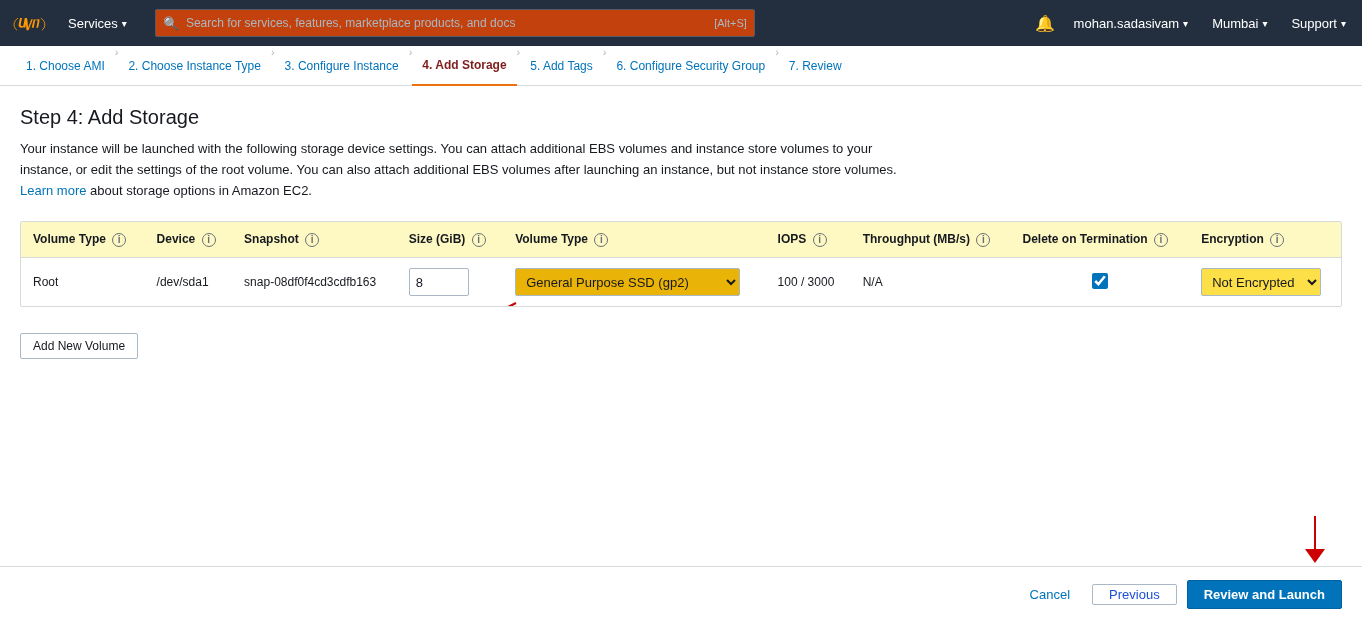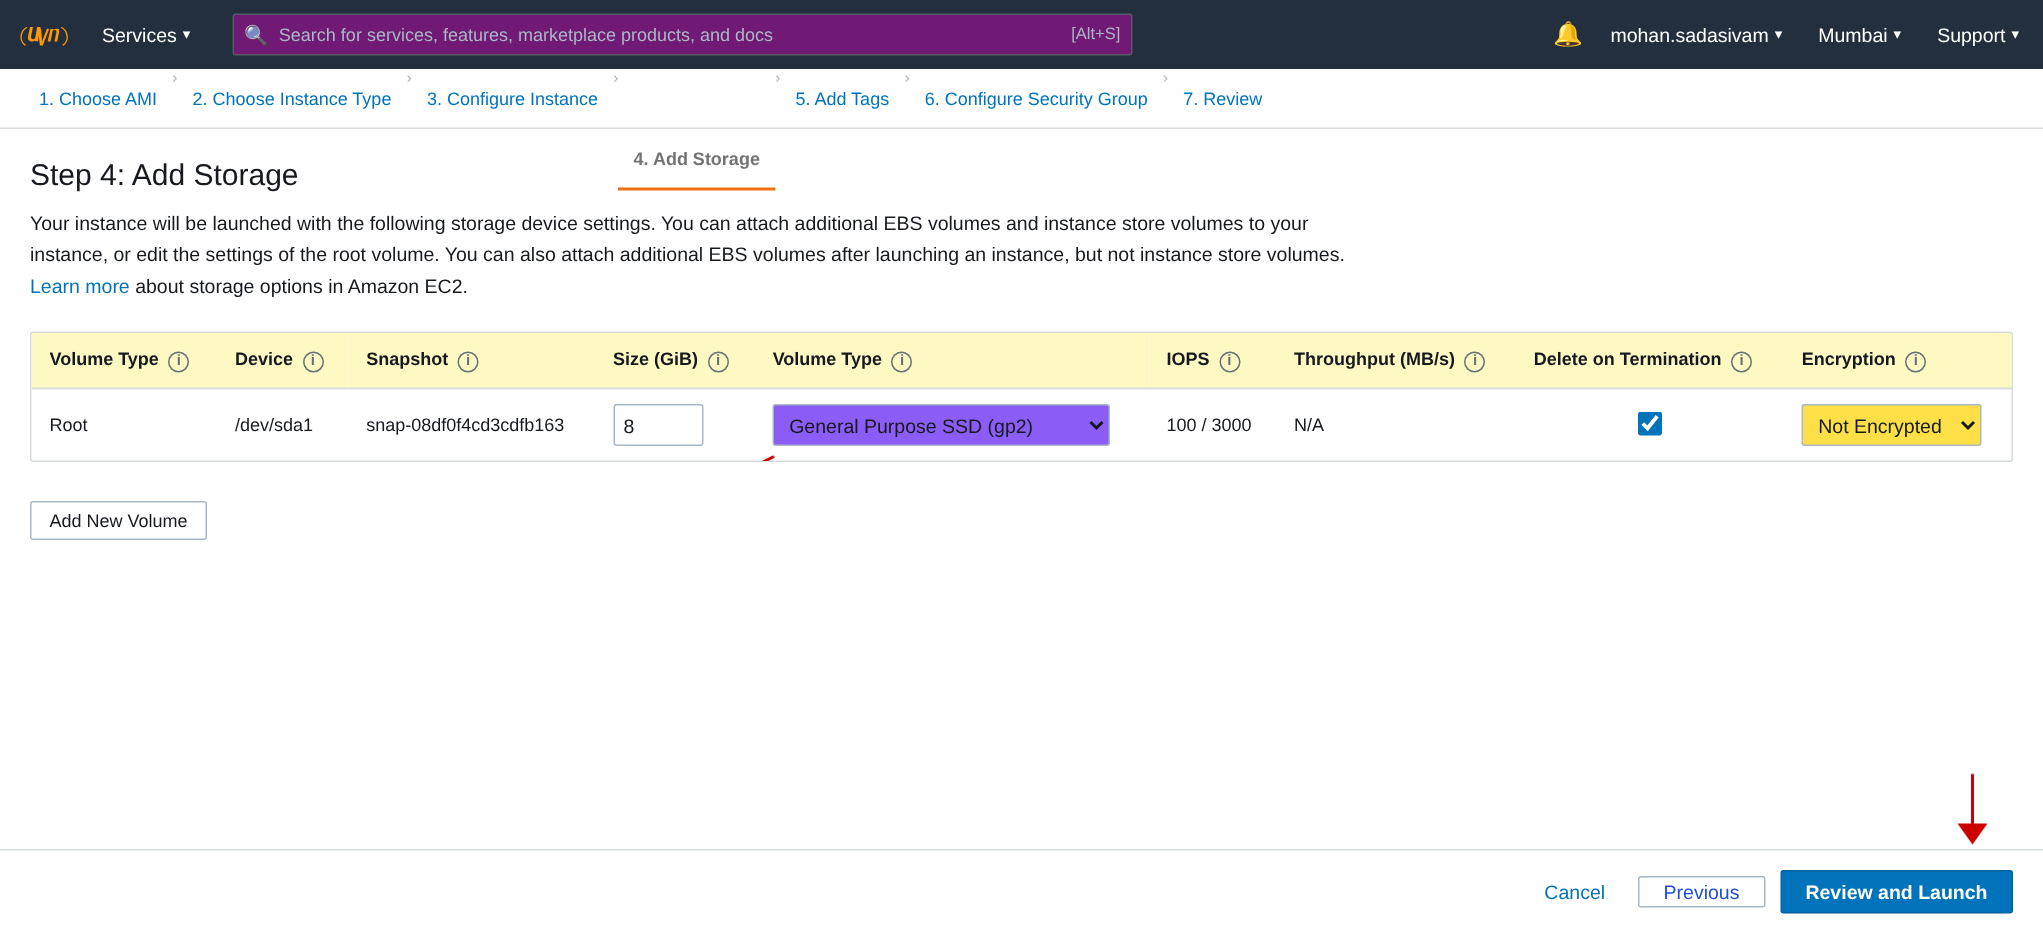--- a/index.html
+++ b/index.html
@@ -39,21 +39,21 @@
       margin: 0 10px;
       position: relative;
       display: flex;
       align-items: center;
     }
     .search-bar input {
       width: 100%;
       height: 28px;
       border: 1px solid #545b64;
       border-radius: 2px;
-      background: #701a75;
+      background: #c2410c;
       color: #ccc;
       padding: 0 60px 0 30px;
       font-size: 12px;
       outline: none;
     }
     .search-bar input::placeholder { color: #aab7c4; }
     .search-icon-wrap {
       position: absolute;
       left: 8px;
       color: #aab7c4;
@@ -99,24 +99,23 @@
       align-items: center;
       font-size: 12px;
       color: #545b64;
       padding: 0 10px;
       height: 40px;
       cursor: pointer;
       white-space: nowrap;
     }
     .breadcrumb-step a { color: #0073bb; text-decoration: none; }
     .breadcrumb-step.active {
-      color: #737373;
+      color: #7f1d1d;
       border-bottom: 2px solid #ec7211;
       font-weight: 600;
-      margin-top: 41px;
     }
     .breadcrumb-sep { color: #aab7c4; font-size: 11px; }
 
     
     .main-content {
       background: #fff;
       margin: 0;
       padding: 20px 20px 100px 20px;
       min-height: calc(622px - 80px);
     }
@@ -191,21 +190,21 @@
     }
 
     .volume-select {
       height: 28px;
       min-width: 220px;
       border: 1px solid #aab7c4;
       border-radius: 2px;
       padding: 0 6px;
       font-size: 13px;
       color: #16191f;
-      background: #8b5cf6;
+      background: #eab308;
       cursor: pointer;
       outline: none;
     }
 
     .checkbox-blue {
       width: 16px;
       height: 16px;
       accent-color: #0073bb;
     }
 

